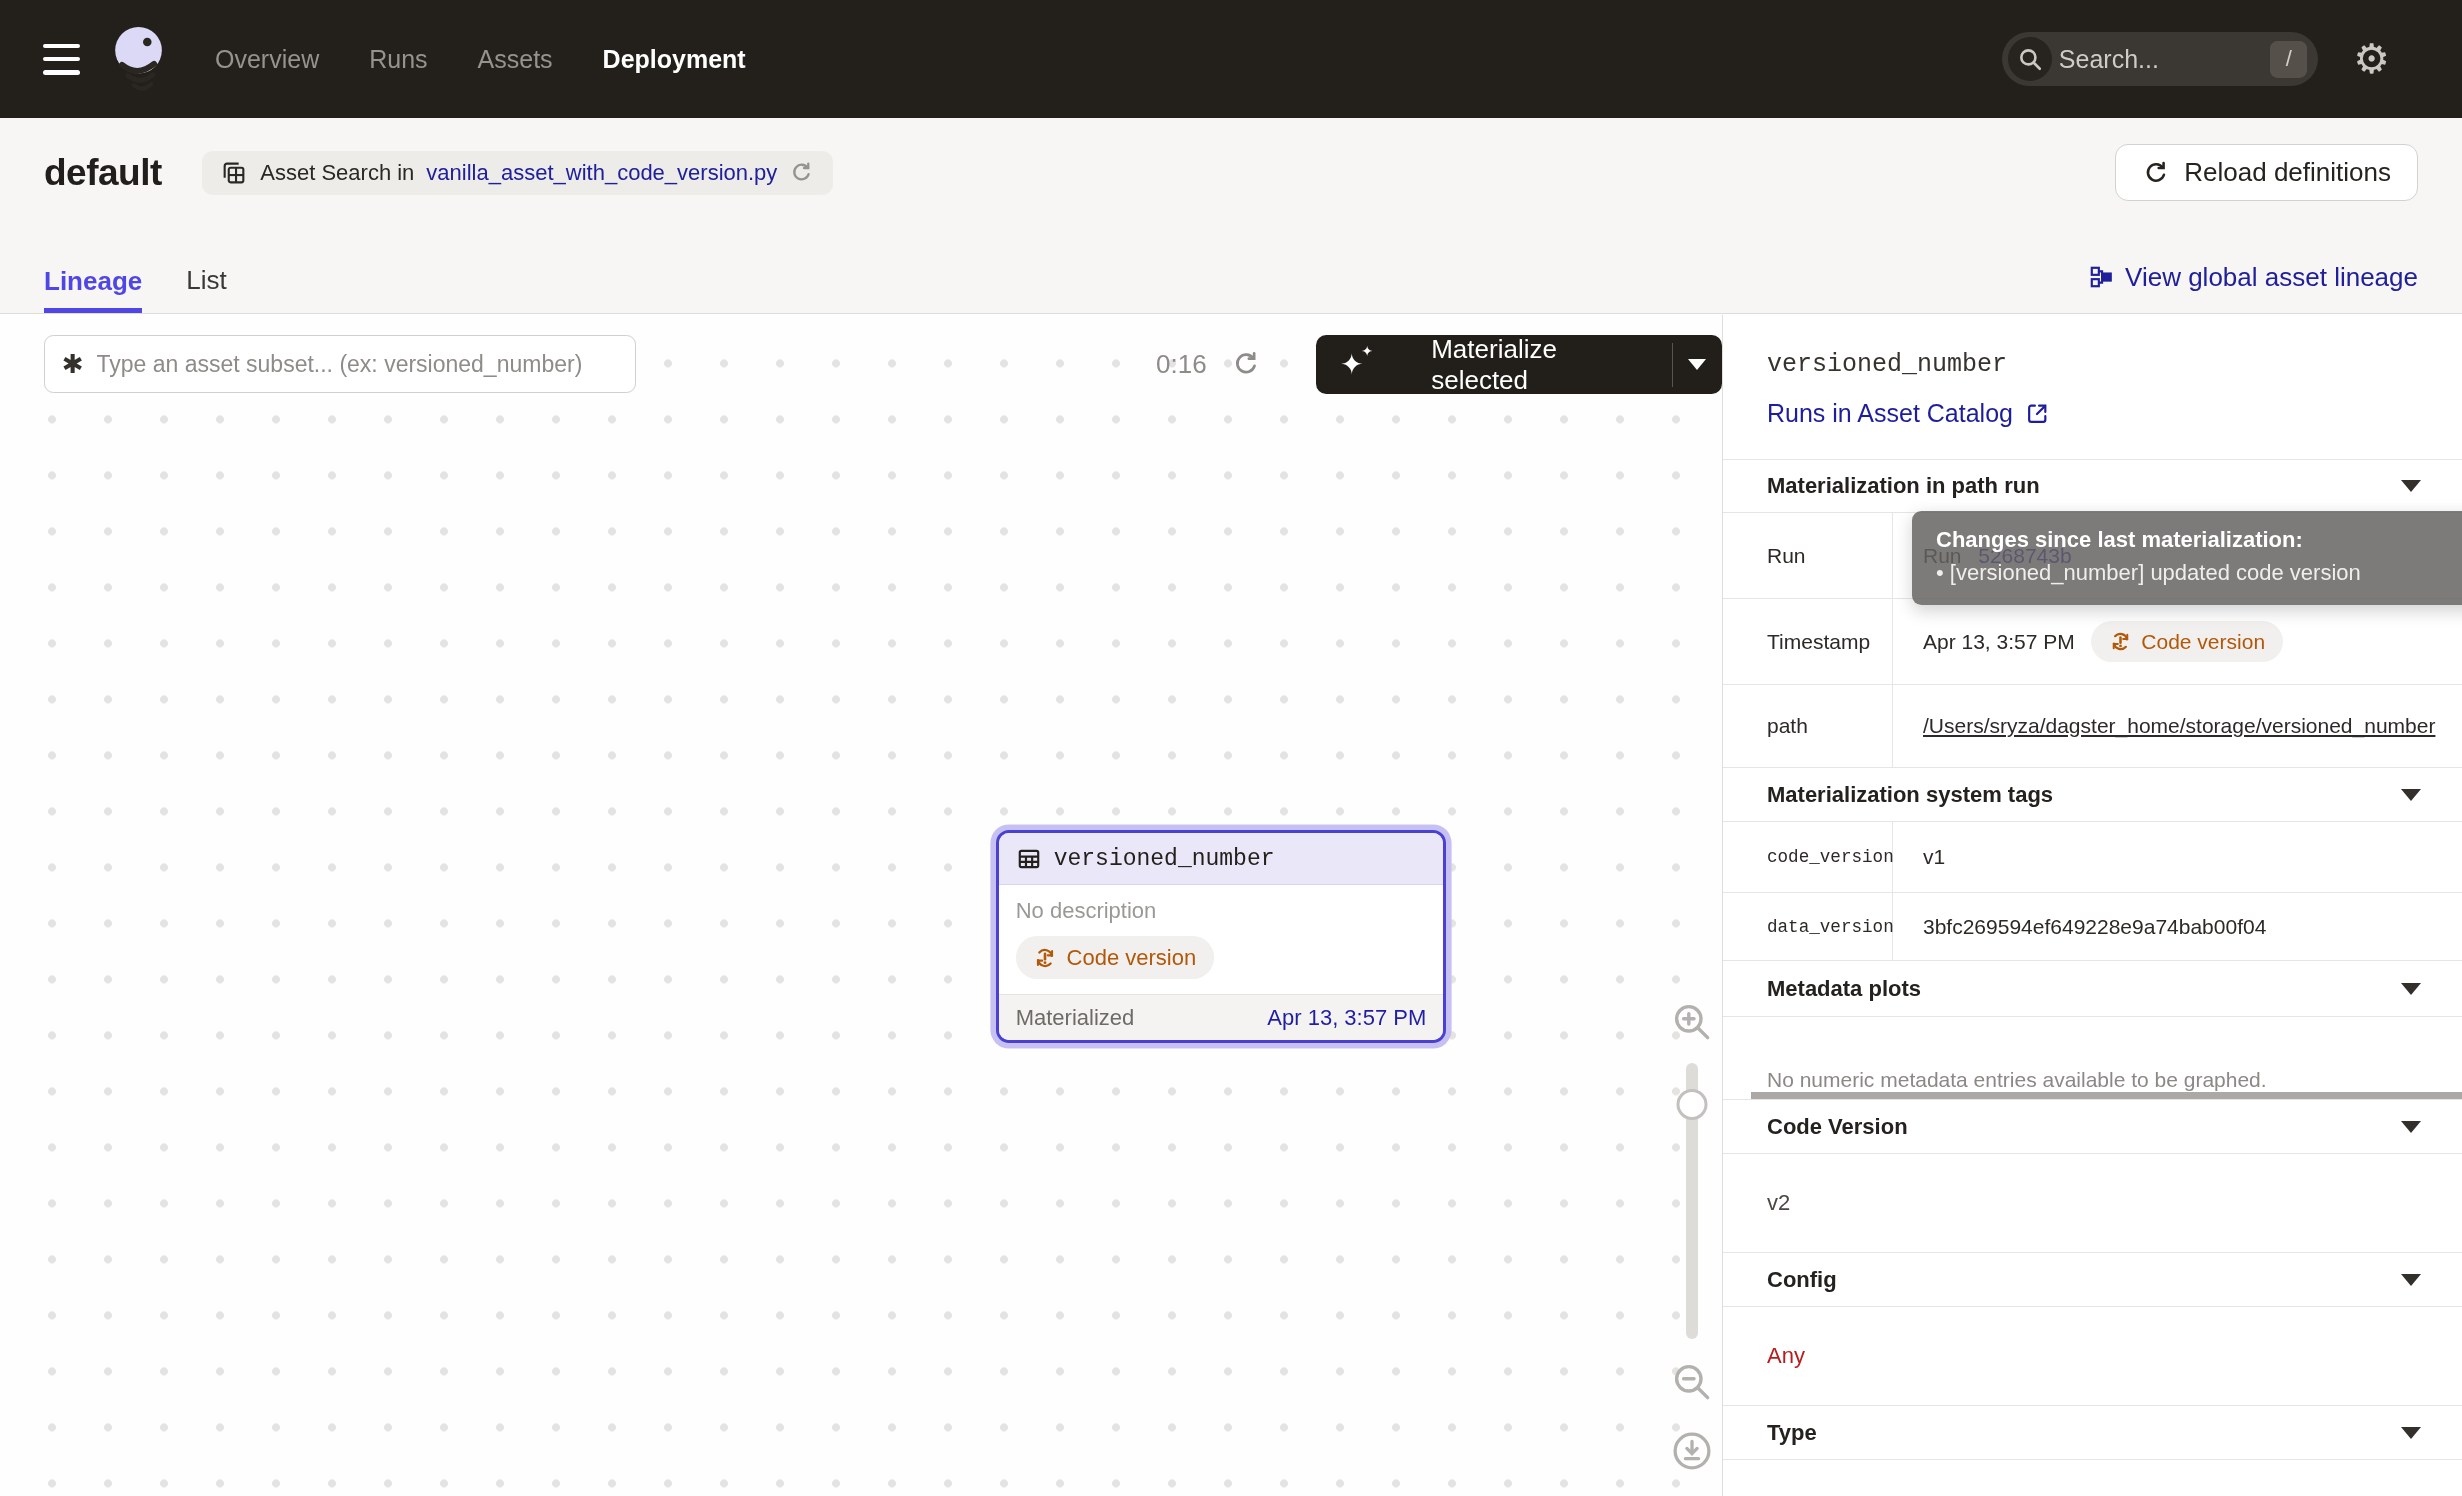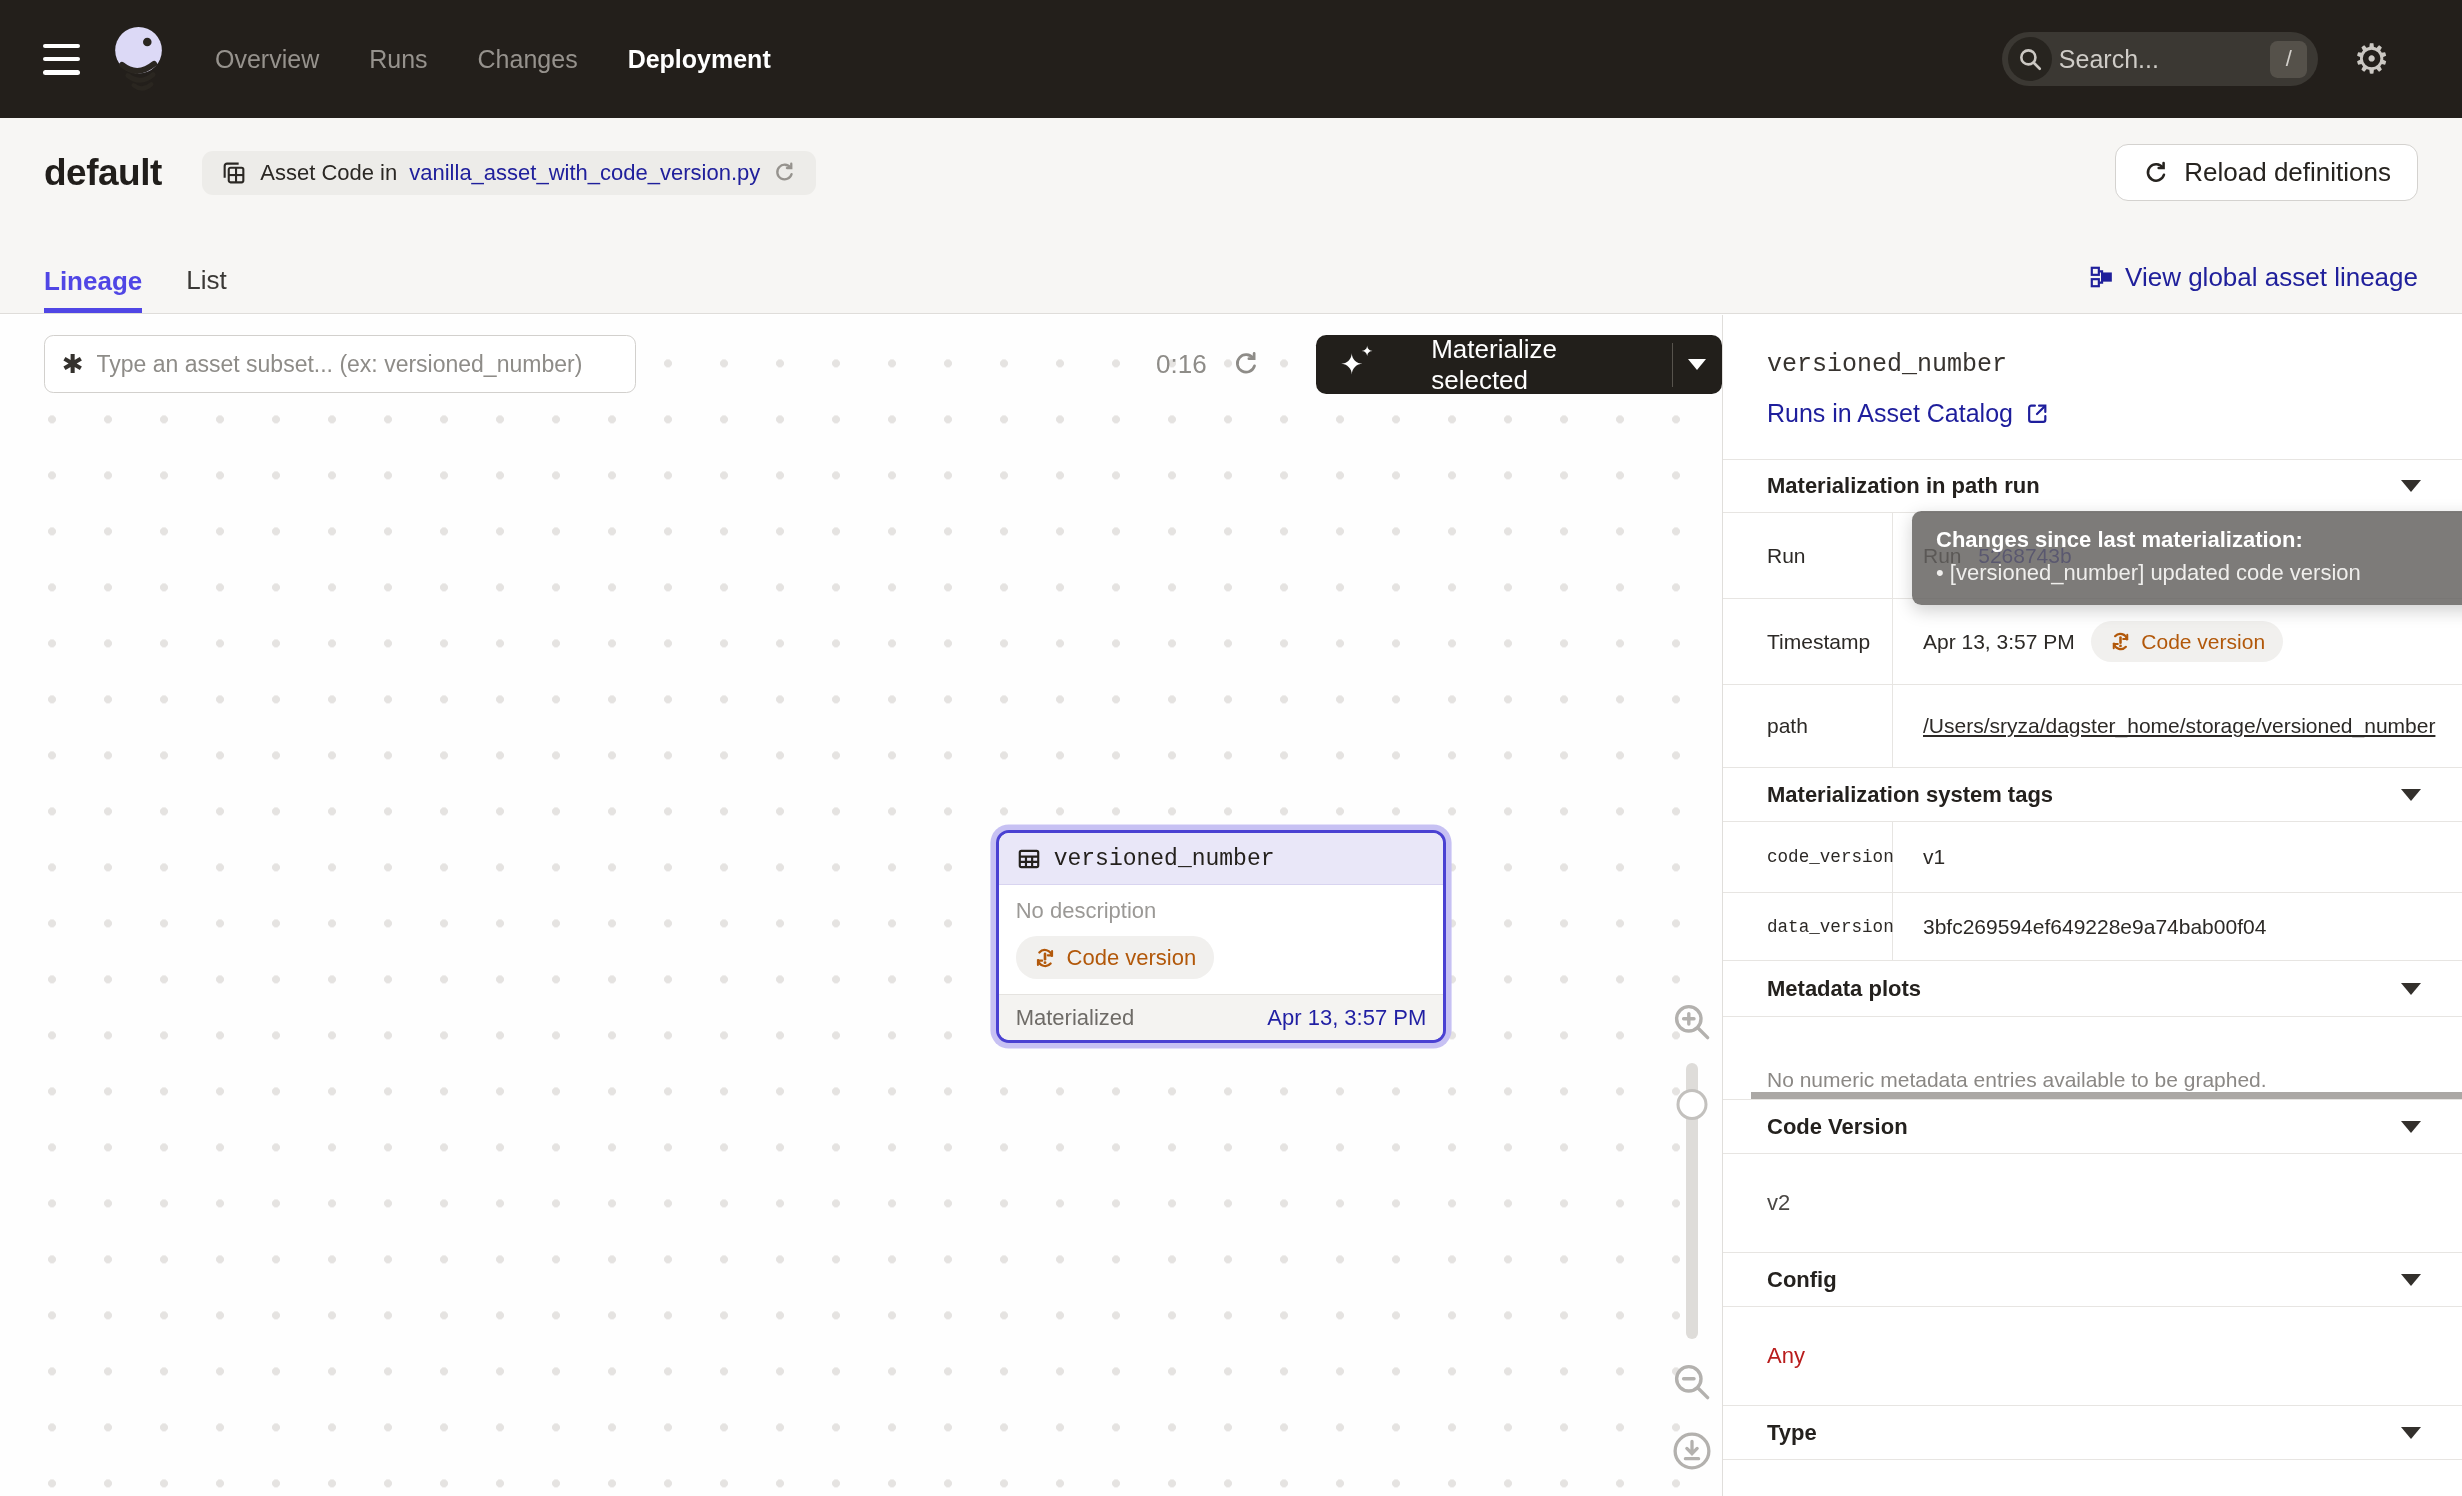--- a/index.html
+++ b/index.html
@@ -182,21 +182,21 @@
     <svg class="logo" viewBox="0 0 64 72">
       <circle cx="31" cy="27" r="24" fill="#DCD9F6"></circle>
       <circle cx="40" cy="18.5" r="4.4" fill="#2A2620"></circle>
       <path d="M14 42 q16 13 33 -1" stroke="#2A2620" stroke-width="6" fill="none" stroke-linecap="round"></path>
       <path d="M20 53 q13 10 26 -1" stroke="#2A2620" stroke-width="5" fill="none" stroke-linecap="round"></path>
       <path d="M26 63 q9 7 18 -1" stroke="#2A2620" stroke-width="4.5" fill="none" stroke-linecap="round"></path>
     </svg>
     <div class="nav-items">
       <span class="nav-item">Overview</span>
       <span class="nav-item">Runs</span>
-      <span class="nav-item">Changes</span>
+      <span class="nav-item">Assets</span>
       <span class="nav-item active">Deployment</span>
     </div>
     <div class="nav-spacer"></div>
     <div class="searchbox">
       <div class="search-iconwrap">
         <svg width="26" height="26" viewBox="0 0 24 24" fill="none" stroke="#CBC8C3" stroke-width="2.4" stroke-linecap="round">
           <circle cx="10.5" cy="10.5" r="6.5"></circle>
             <path d="M15.5 15.5 L21 21"></path>
         </svg>
       </div>
@@ -209,21 +209,21 @@
   <div class="page-header">
     <div class="ph-row1">
       <div class="page-title">default</div>
       <div class="group-badge">
         <svg width="28" height="28" viewBox="0 0 24 24" fill="none" stroke="#2B2824" stroke-width="1.8">
           <path d="M4 16 V6 a2 2 0 0 1 2 -2 H16"></path>
           <rect x="7.5" y="7.5" width="12.5" height="12.5" rx="1.5"></rect>
           <path d="M7.5 13.75 H20"></path>
             <path d="M13.75 7.5 V20"></path>
         </svg>
-        <span>Asset Code in</span>
+        <span>Asset Search in</span>
         <span class="file-link">vanilla_asset_with_code_version.py</span>
         <span class="badge-refresh">
           <svg width="25" height="25" viewBox="0 0 24 24" fill="none" stroke="currentColor" stroke-width="2.2" stroke-linecap="round">
             <path d="M18.8 13.5 a7 7 0 1 1 -1 -6"></path>
               <path d="M18.5 3.5 v4.2 h-4.2" fill="none"></path>
           </svg>
         </span>
       </div>
       <div class="reload-defs">
         <svg width="28" height="28" viewBox="0 0 24 24" fill="none" stroke="#26231F" stroke-width="2.2" stroke-linecap="round">

